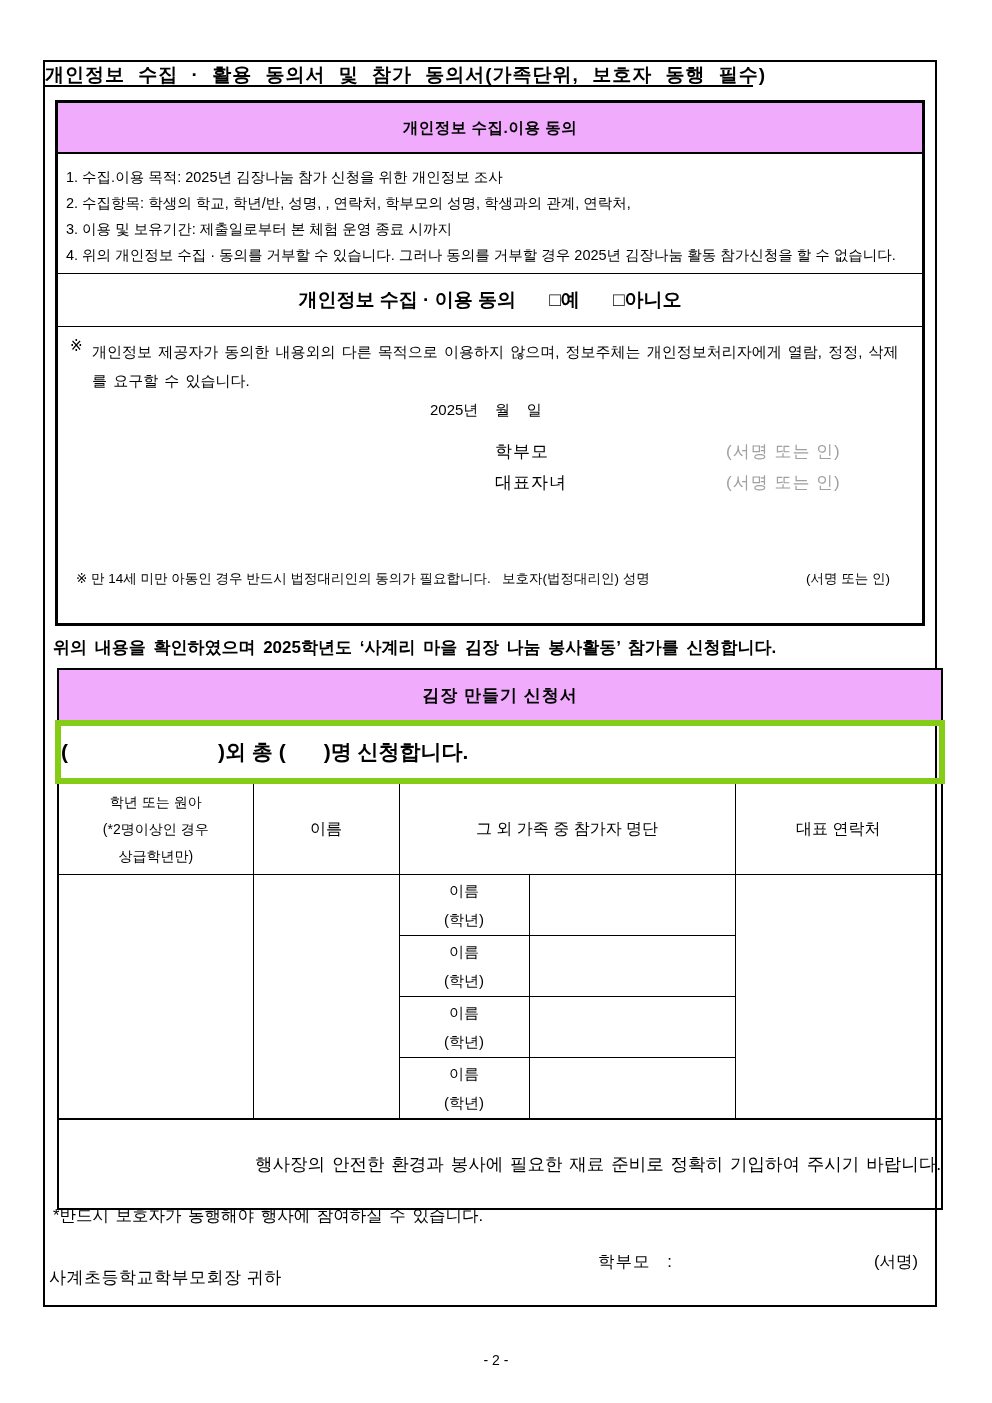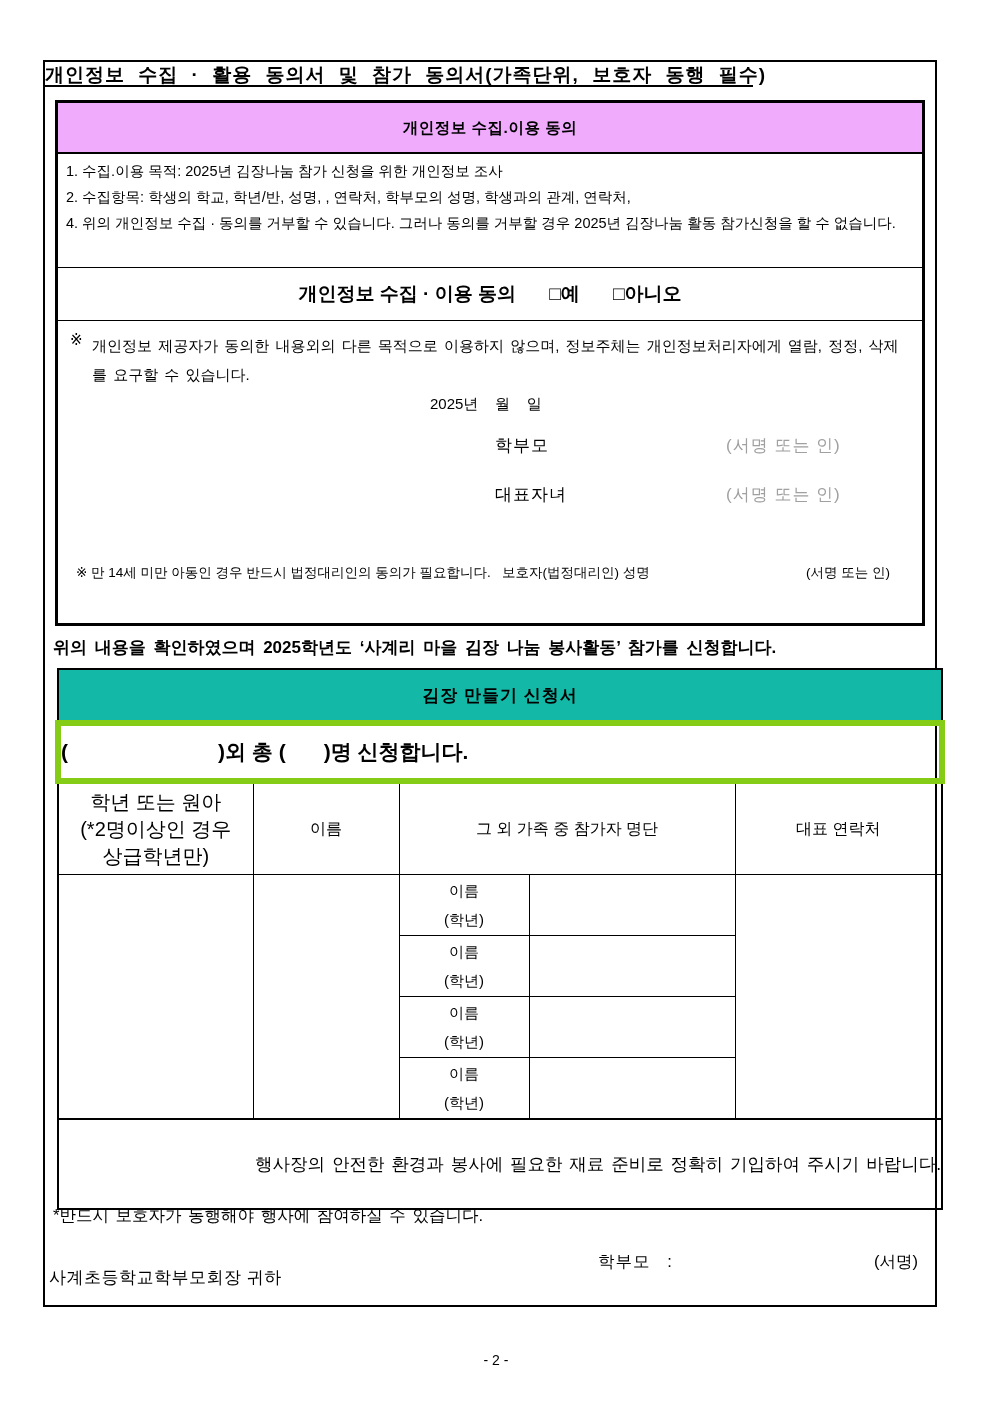--- a/index.html
+++ b/index.html
@@ -11,46 +11,46 @@
   .abs{position:absolute;}
   
   .page-border{left:43px;top:60px;width:894px;height:1247px;border:2px solid #000;box-sizing:border-box;}
   
   .doc-title{left:45px;top:62px;width:708px;height:25px;line-height:25px;border-bottom:2px solid #000;
     text-align:center;font-size:19px;font-weight:bold;letter-spacing:1px;word-spacing:7px;box-sizing:border-box;white-space:nowrap;}
   
   .consent-box{left:55px;top:100px;width:870px;height:526px;border:3px solid #000;box-sizing:border-box;}
   .cb-header{height:49px;line-height:49px;background:#f0abfc;border-bottom:2px solid #000;
     text-align:center;font-weight:bold;font-size:15.5px;letter-spacing:0.5px;}
-  .cb-list{border-bottom:1px solid #000;padding:4px 8px 5px 8px;height:104px;box-sizing:content-box;}
+  .cb-list{border-bottom:1px solid #000;padding:10px 8px 5px 8px;height:104px;box-sizing:content-box;}
   .cb-list .li{font-size:14.5px;line-height:26px;white-space:nowrap;}
   .cb-consent-row{height:52px;line-height:52px;border-bottom:1px solid #000;text-align:center;
     font-weight:bold;font-size:19px;}
   .cb-consent-row .opt{margin-left:28px;font-weight:bold;}
   .cb-notes{position:relative;height:auto;}
   .cb-note-mark{position:absolute;left:12px;top:10px;font-size:15px;}
   .cb-note-text{position:absolute;left:34px;top:10px;width:810px;font-size:15px;line-height:29px;word-spacing:2px;}
   .cb-date{position:absolute;left:372px;top:74px;font-size:15px;white-space:pre;}
   .signer-label{position:absolute;left:437px;font-size:17px;letter-spacing:1px;}
   .signer-hint{position:absolute;left:668px;font-size:17px;color:#a0a0a0;letter-spacing:1px;}
-  .s1{top:113px;} .s2{top:162px;}
+  .s1{top:113px;} .s2{top:144px;}
   .cb-footnote{position:absolute;left:18px;top:243px;font-size:13.5px;white-space:pre;}
   .cb-footnote-sign{position:absolute;right:32px;top:243px;font-size:13.5px;}
   
   .statement{left:53px;top:636px;width:860px;font-size:17px;font-weight:600;word-spacing:3px;white-space:nowrap;}
   
   .app-table{left:55px;top:668px;}
   table{border-collapse:collapse;table-layout:fixed;width:884px;}
   td{border:1px solid #000;padding:0;vertical-align:middle;}
-  .t-title{height:50px;background:#14b8a6;text-align:center;font-weight:bold;font-size:17px;letter-spacing:1px;border:2px solid #000;}
+  .t-title{height:50px;background:#f0abfc;text-align:center;font-weight:bold;font-size:17px;letter-spacing:1px;border:2px solid #000;}
   .t-total{height:52px;text-align:left;font-size:21px;font-weight:bold;border:6px solid #84cc16;}
   .blank{display:inline-block;height:1px;}
   .blank-w1{width:150px;} .blank-w2{width:38px;}
   .t-head td{height:90px;text-align:center;font-size:16px;}
-  .h3line div{line-height:27px;font-size:20px;}
+  .h3line div{line-height:27px;font-size:14px;}
   .t-body td{height:60px;text-align:center;font-size:15px;}
   .name-cell div{line-height:29px;}
   .t-notes{height:88px;font-size:17.5px;padding-left:14px;text-align:right;border:2px solid #000;word-spacing:2px;}
   .outer-l{border-left:2px solid #000;} .outer-r{border-right:2px solid #000;}
   .outer-b{border-bottom:2px solid #000;}
   
   .footer-notice{left:53px;top:1205px;font-size:16.5px;word-spacing:2px;}
   .parent-line{left:598px;top:1251px;font-size:16.5px;white-space:pre;letter-spacing:1px;}
   .parent-sign{left:874px;top:1251px;font-size:16.5px;}
   .recipient{left:49px;top:1266px;font-size:17px;letter-spacing:0.5px;text-align:right;}
@@ -62,20 +62,21 @@
 <div class="abs page-border"></div>
 
 <div class="abs doc-title">개인정보 수집 · 활용 동의서 및 참가 동의서(가족단위, 보호자 동행 필수)</div>
 
 <div class="abs consent-box">
   <div class="cb-header">개인정보 수집.이용 동의</div>
 
   <div class="cb-list">
     <div class="li">1.  수집.이용 목적:  2025년 김장나눔 참가 신청을 위한 개인정보 조사</div>
     <div class="li">2.  수집항목:  학생의 학교, 학년/반, 성명, , 연락처, 학부모의 성명, 학생과의 관계, 연락처,</div>
+    <div class="li">3.  이용 및 보유기간:  제출일로부터 본 체험 운영 종료 시까지</div>
     <div class="li">4.  위의 개인정보 수집 · 동의를 거부할 수 있습니다. 그러나 동의를 거부할 경우 2025년  김장나눔 활동 참가신청을 할 수 없습니다.</div>
   </div>
 
   <div class="cb-consent-row">
     <span>개인정보 수집 · 이용 동의</span>
     <span class="opt">□예</span>
     <span class="opt">□아니오</span>
   </div>
 
   <div class="cb-notes">

